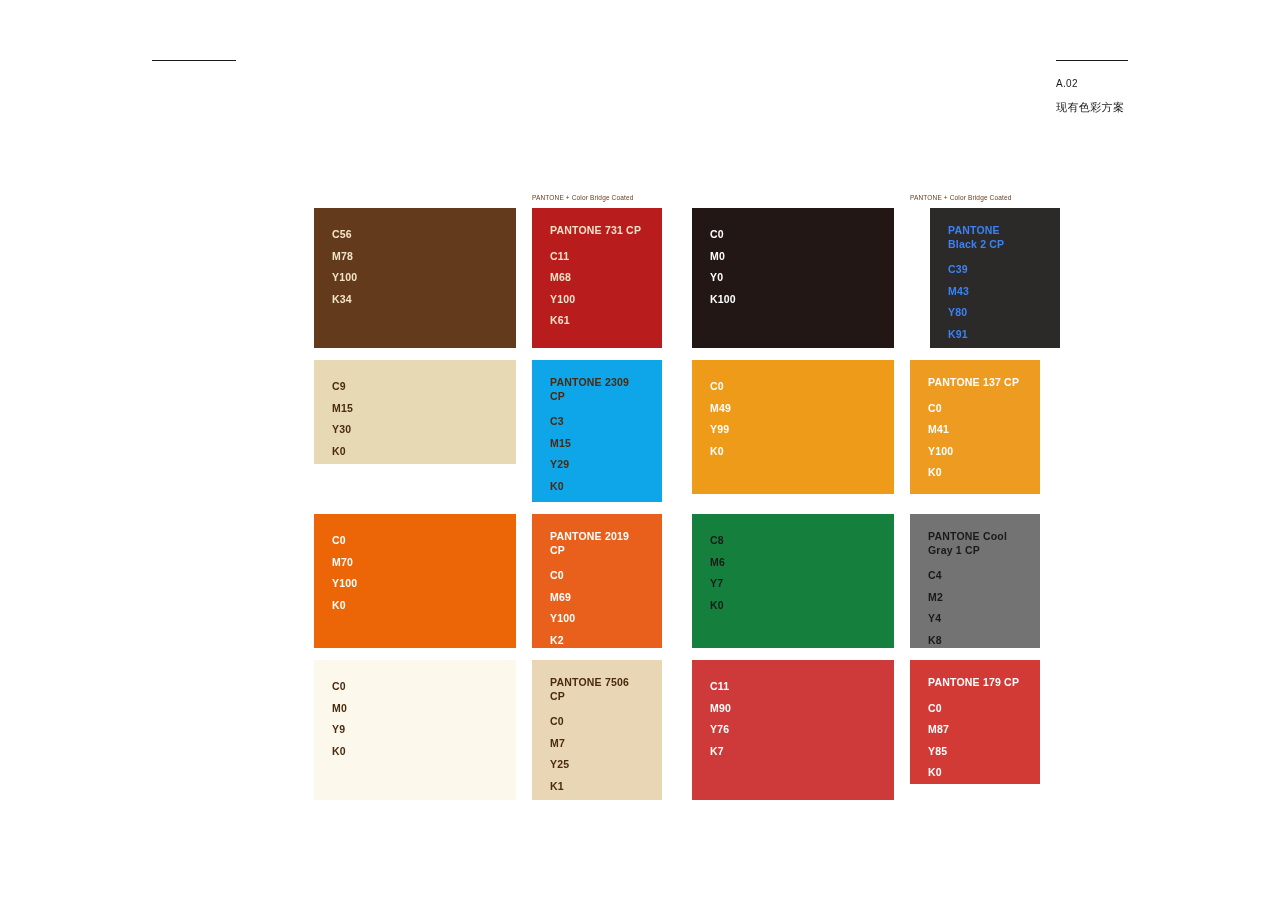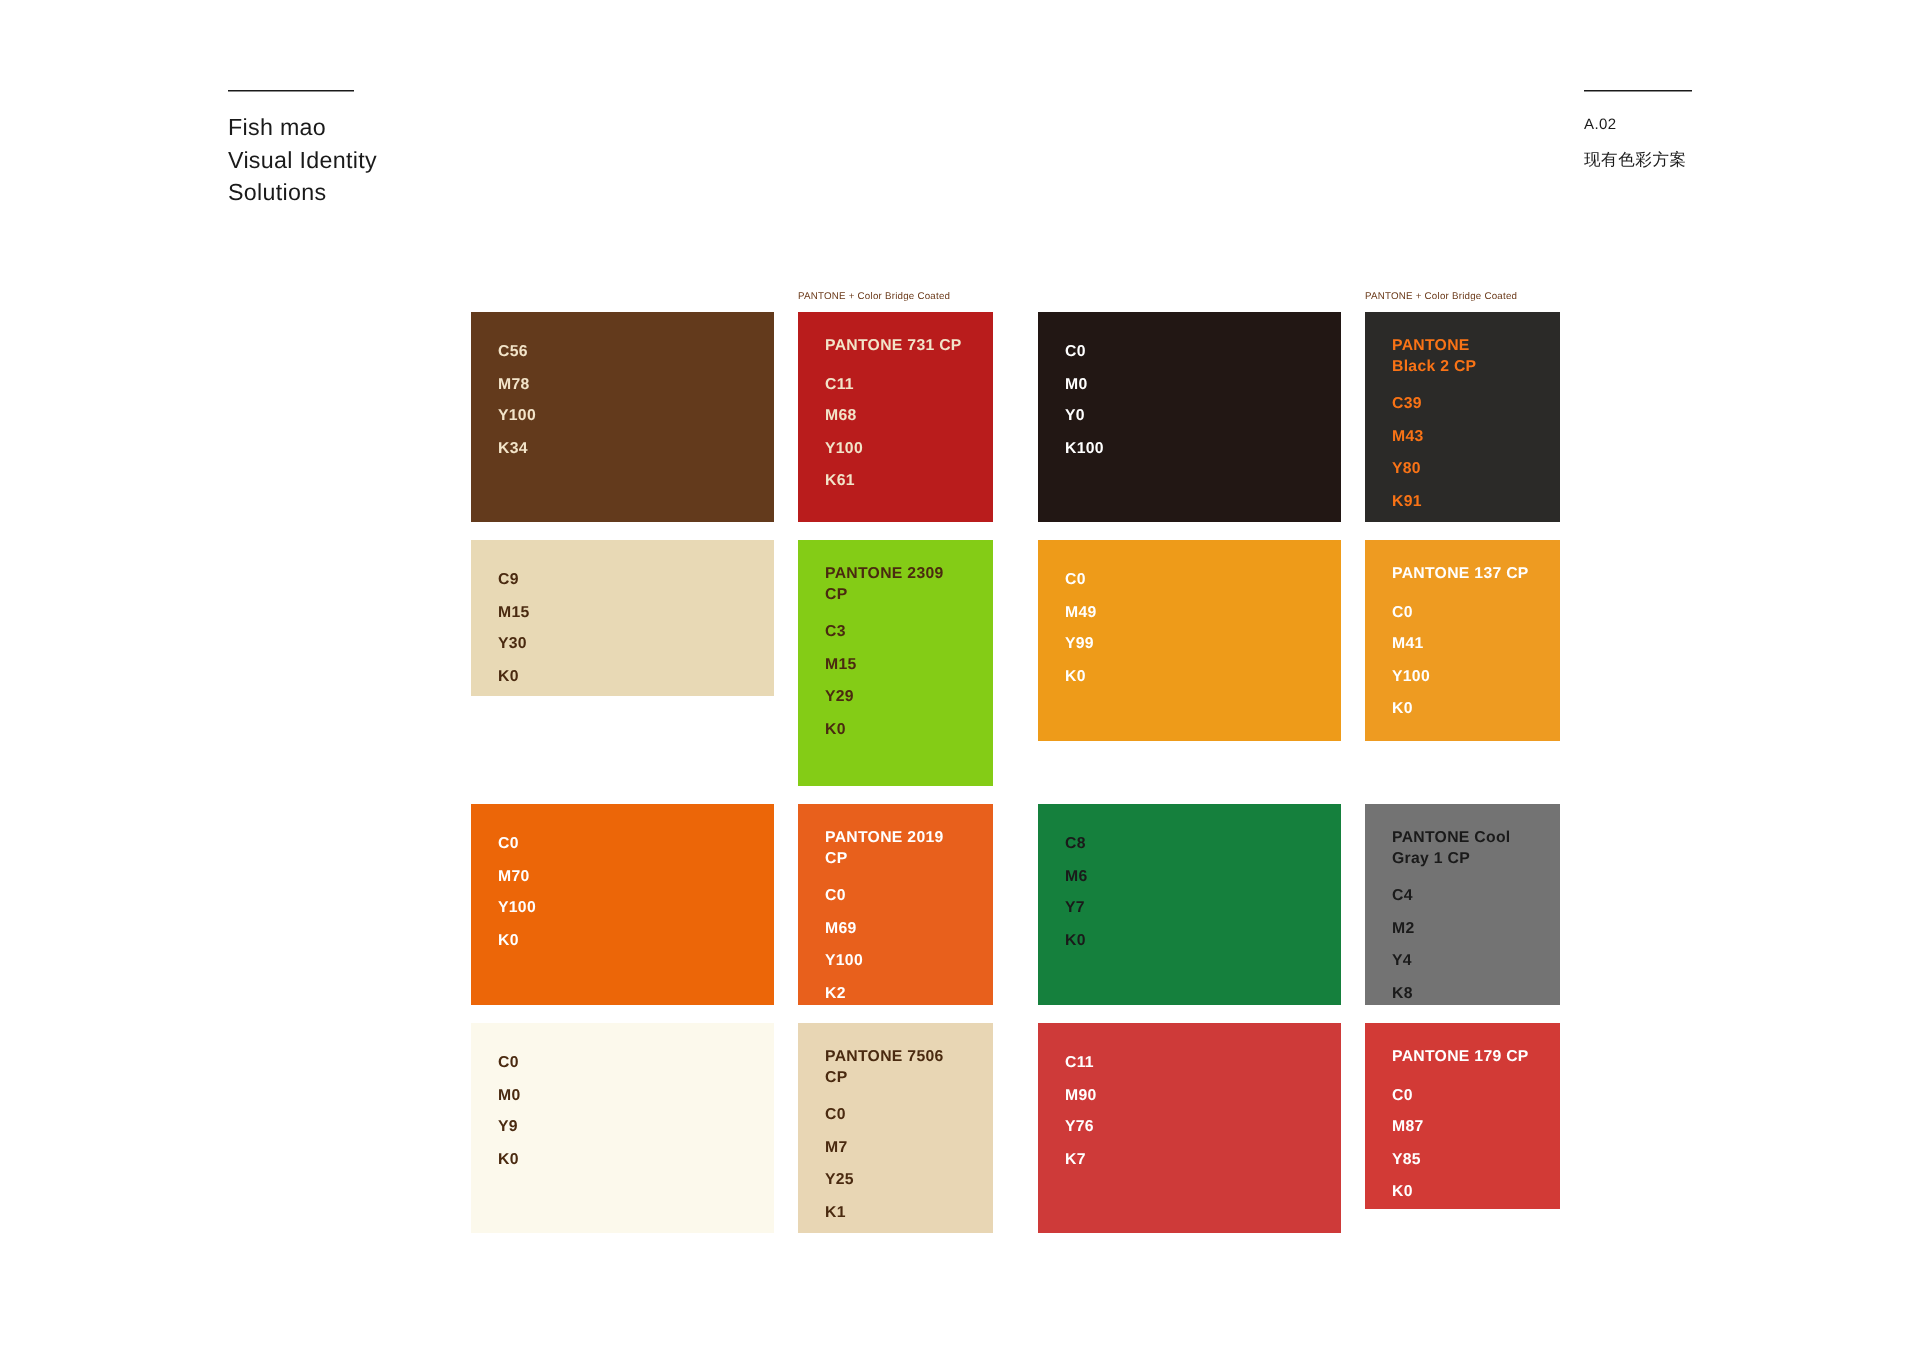--- a/index.html
+++ b/index.html
@@ -110,25 +110,20 @@
     letter-spacing: 0.2px;
     margin-bottom: 8px;
     white-space: pre-line;
   }
 </style>
 </head>
 <body>
 
 <div class="header-left">
   <div class="rule"></div>
-  <div class="title-block">
-    <div>Fish mao</div>
-    <div>Visual Identity</div>
-    <div>Solutions</div>
-  </div>
 </div>
 
 <div class="header-right">
   <div class="rule"></div>
   <div class="code-line">A.02</div>
   <div class="sub-line">现有色彩方案</div>
 </div>
 
 <div class="palette">
   <div class="label-row">
@@ -157,38 +152,38 @@
           <div class="line">K61</div>
         </div>
         <div class="bigGap"></div>
         <div class="swatch wide" style="background: rgb(34, 23, 20); color: rgb(255, 255, 255); height: 140px;">
           <div class="line">C0</div>
           <div class="line">M0</div>
           <div class="line">Y0</div>
           <div class="line">K100</div>
         </div>
         <div class="gap"></div>
-        <div class="swatch narrow" style="background: rgb(43, 42, 40); color: #f97316; height: 140px;">
+        <div class="swatch narrow" style="background: rgb(43, 42, 40); color: #3b82f6; height: 140px; margin-left: 20px;">
           <div class="name">PANTONE
 Black 2 CP</div>
           <div class="line">C39</div>
           <div class="line">M43</div>
           <div class="line">Y80</div>
           <div class="line">K91</div>
         </div>
       </div>
       <div class="row">
         <div class="swatch wide" style="background: rgb(232, 217, 181); color: rgb(74, 42, 16); height: 104px;">
           <div class="line">C9</div>
           <div class="line">M15</div>
           <div class="line">Y30</div>
           <div class="line">K0</div>
         </div>
         <div class="gap"></div>
-        <div class="swatch narrow" style="background: #84cc16; color: rgb(74, 42, 16); height: 164px;">
+        <div class="swatch narrow" style="background: #0ea5e9; color: rgb(74, 42, 16); height: 142px;">
           <div class="name">PANTONE 2309 CP</div>
           <div class="line">C3</div>
           <div class="line">M15</div>
           <div class="line">Y29</div>
           <div class="line">K0</div>
         </div>
         <div class="bigGap"></div>
         <div class="swatch wide" style="background: rgb(238, 155, 25); color: rgb(255, 255, 255); height: 134px;">
           <div class="line">C0</div>
           <div class="line">M49</div>

